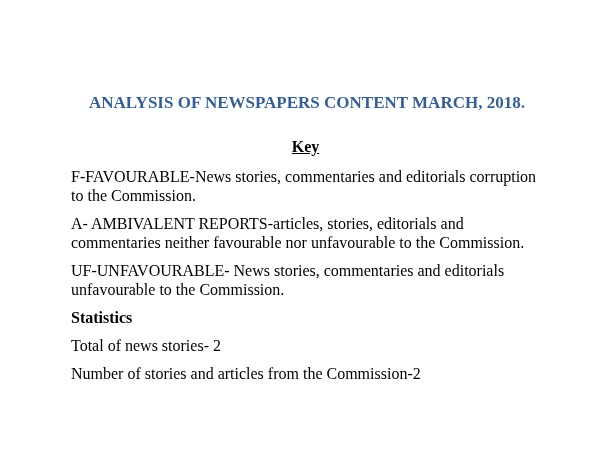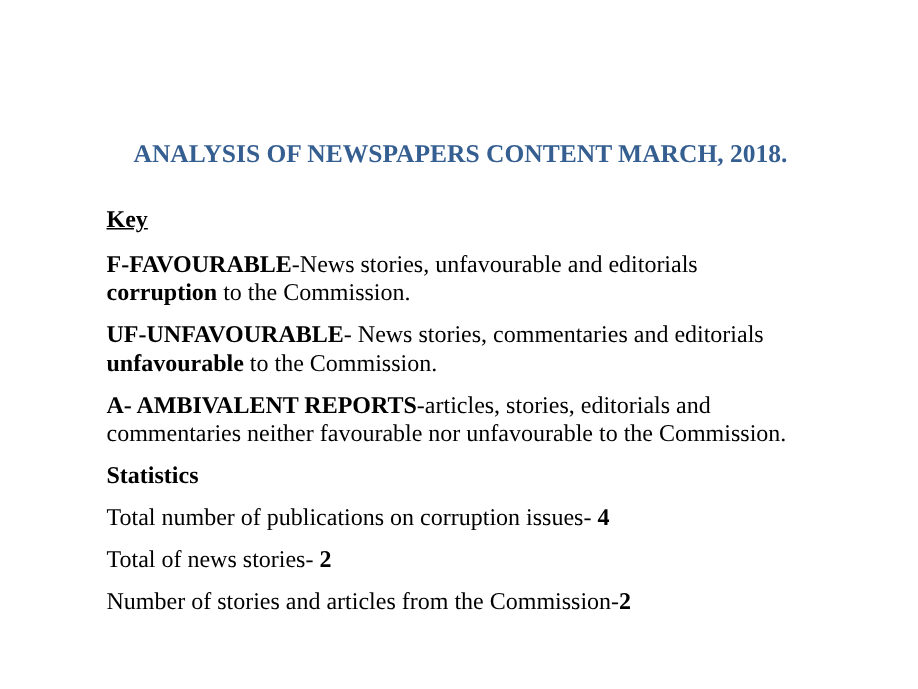--- a/index.html
+++ b/index.html
@@ -19,52 +19,52 @@
     padding: 93px 72px 0 71px;
     background: #ffffff;
   }
   .doc-title {
     font-weight: bold;
     font-size: 17px;
     line-height: 20px;
     margin: 0 0 24px 18px;
   }
   .key-heading {
+    text-align: center;
     font-weight: bold;
     text-decoration: underline;
     line-height: 19px;
     margin: 0 0 11px 0;
   }
   .para, .stat-line {
     margin: 0 0 9px 0;
     line-height: 19px;
   }
   .section-heading {
     font-weight: bold;
     line-height: 19px;
     margin: 0 0 9px 0;
   }
-  .run-b { font-weight: bold; }
+  .run-b { font-weight: normal; }
 </style>
 </head>
 <body>
 
 <div class="page">
 
   <p class="doc-title" style="color: rgb(54, 95, 145);">ANALYSIS OF NEWSPAPERS CONTENT MARCH, 2018.</p>
 
   <p class="key-heading">Key</p>
 
   <div>
-      <p class="para"><span class="run-b">F-FAVOURABLE</span><span>-News stories, unfavourable and editorials </span><span class="run-b">corruption</span><span> to the Commission.</span></p>
+      <p class="para"><span class="run-b">F-FAVOURABLE</span><span>-News stories, commentaries and editorials </span><span class="run-b">corruption</span><span> to the Commission.</span></p>
+      <p class="para"><span class="run-b">A- AMBIVALENT REPORTS</span><span>-articles, stories, editorials and commentaries neither favourable nor unfavourable to the Commission.</span></p>
       <p class="para"><span class="run-b">UF-UNFAVOURABLE</span><span>- News stories, commentaries and editorials </span><span class="run-b">unfavourable</span><span> to the Commission.</span></p>
-      <p class="para"><span class="run-b">A- AMBIVALENT REPORTS</span><span>-articles, stories, editorials and commentaries neither favourable nor unfavourable to the Commission.</span></p>
     </div>
 
   <p class="section-heading">Statistics</p>
 
   <div>
-      <p class="stat-line"><span>Total number of publications on corruption issues- </span><span class="run-b">4</span></p>
       <p class="stat-line"><span>Total of news stories- </span><span class="run-b">2</span></p>
       <p class="stat-line"><span>Number of stories and articles from the Commission-</span><span class="run-b">2</span></p>
     </div>
 
 </div>
 
 </body></html>

